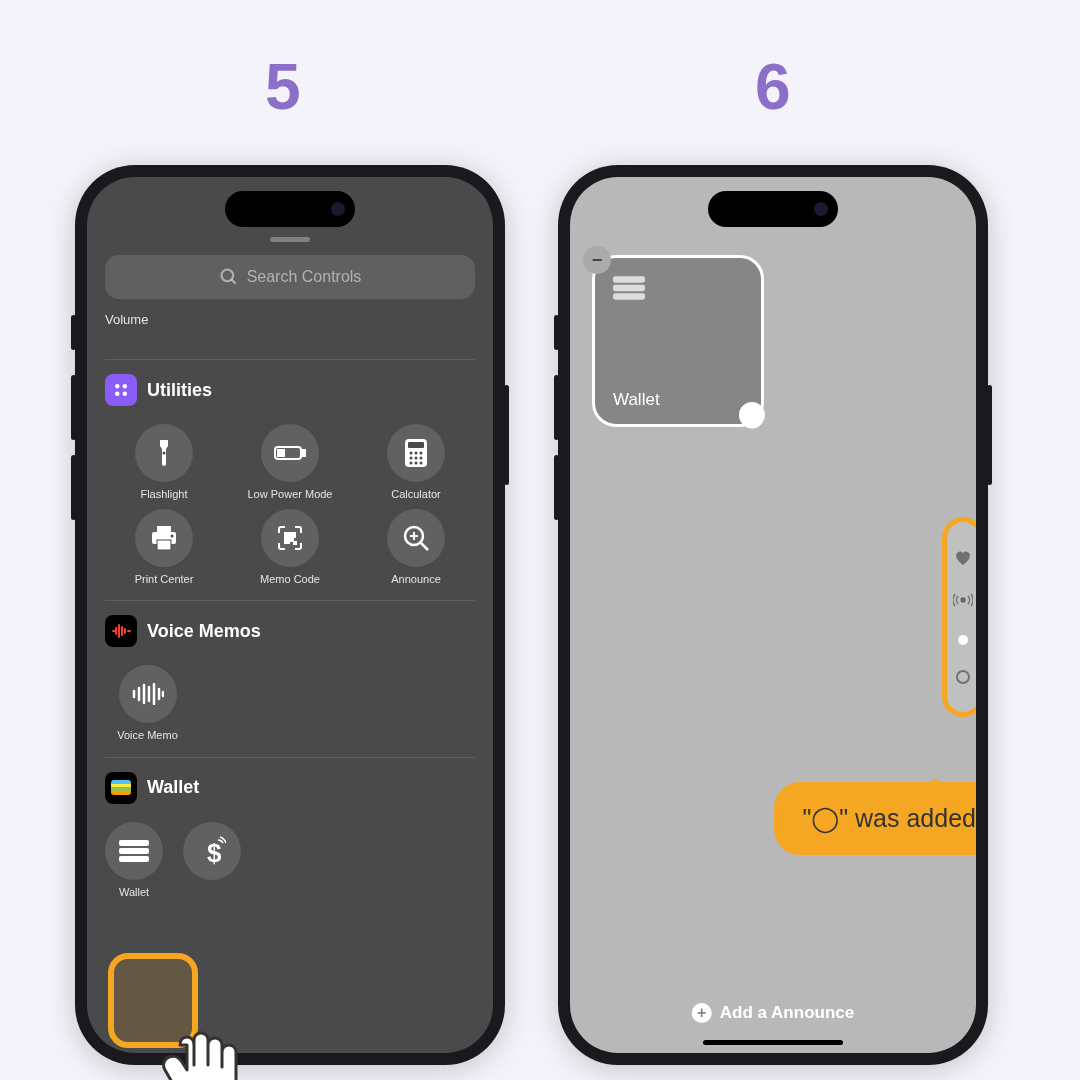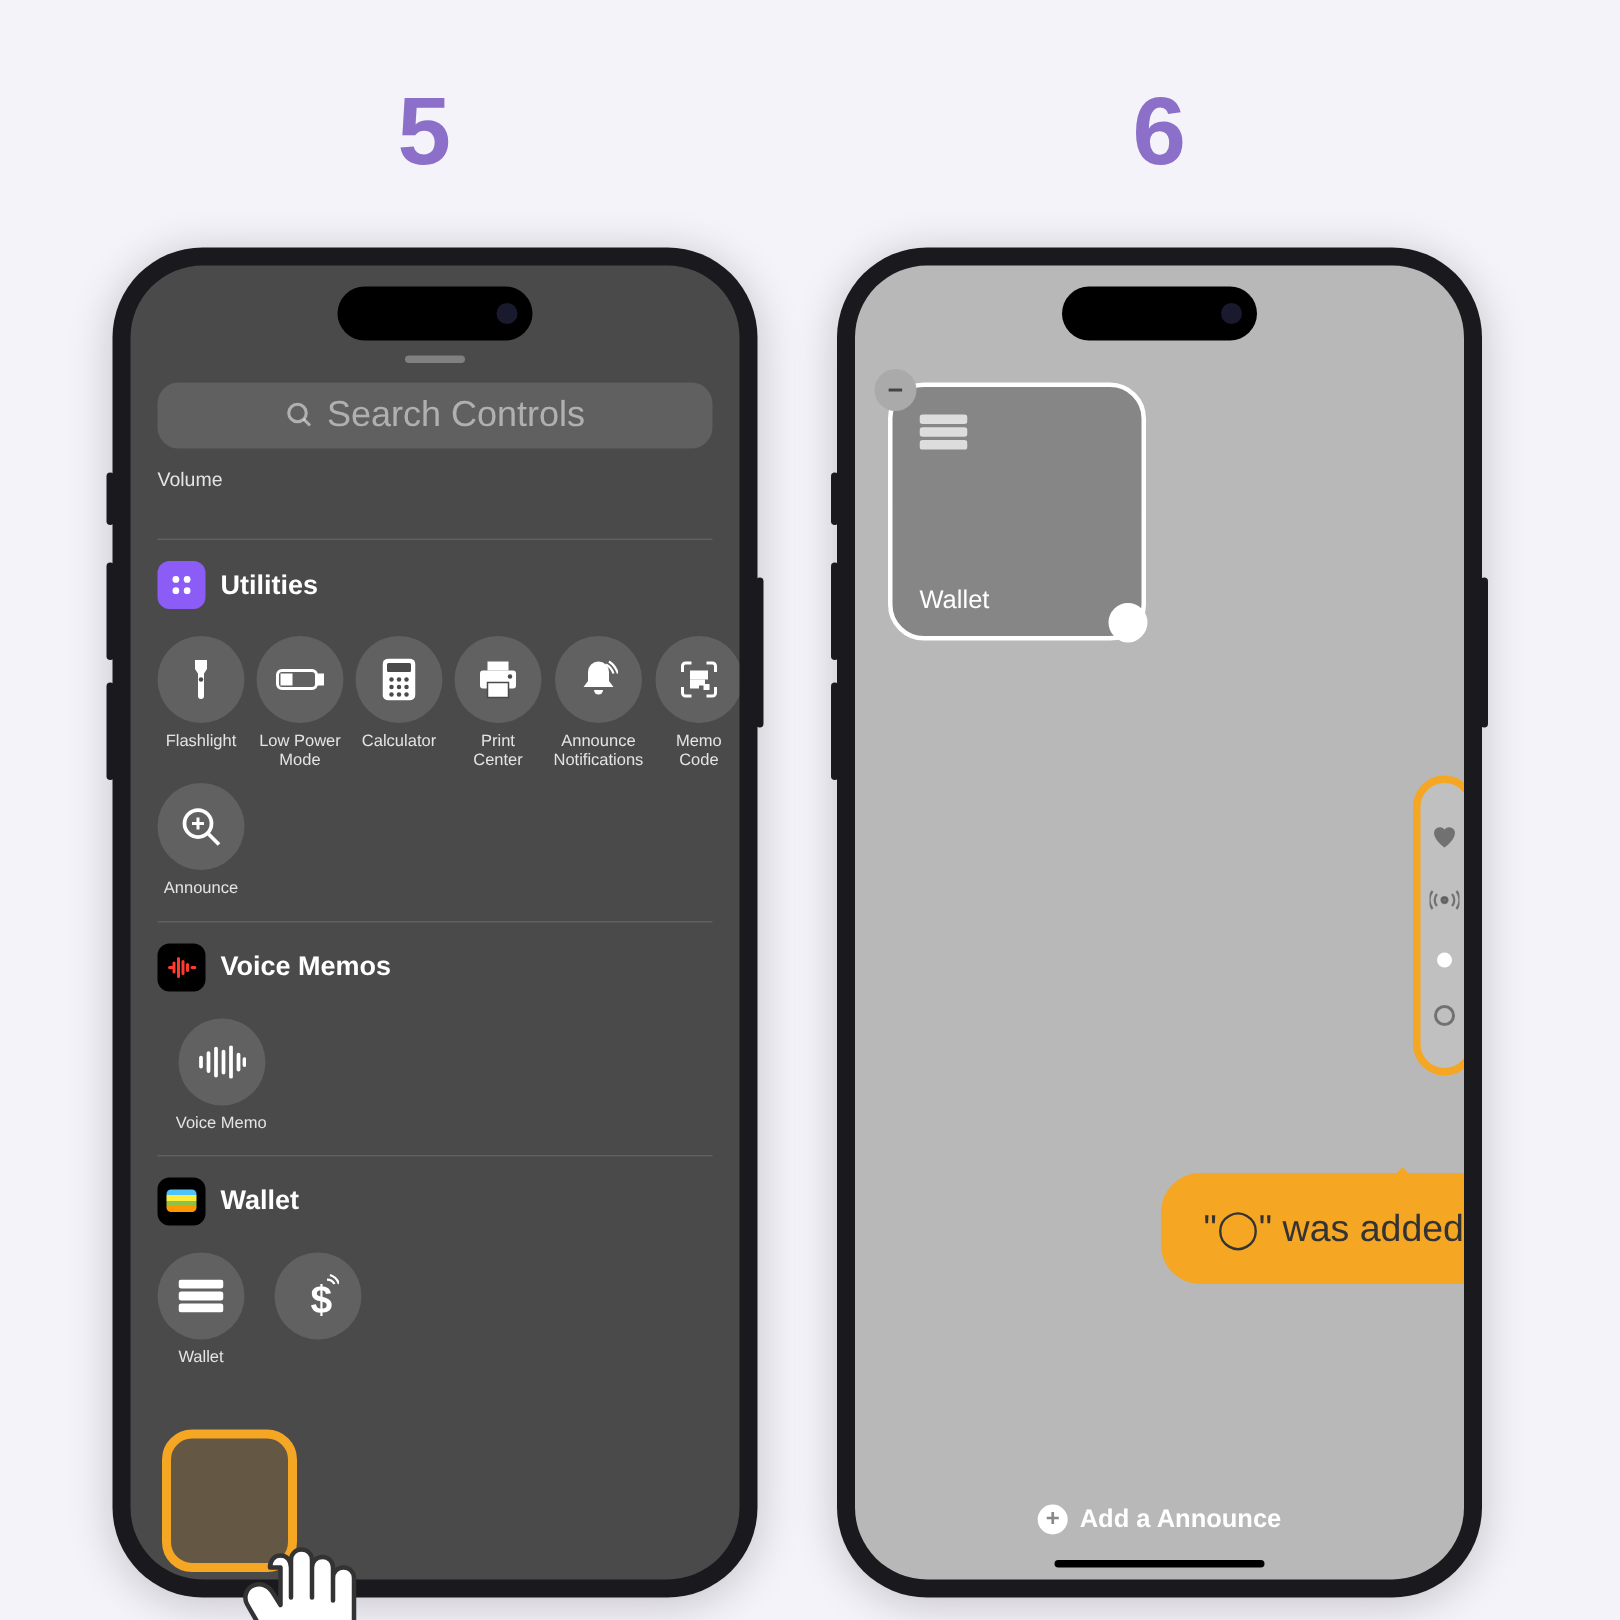--- a/index.html
+++ b/index.html
@@ -90,21 +90,21 @@
       top: 78px;
       left: 18px;
       right: 18px;
       height: 44px;
       background: rgba(255,255,255,0.12);
       border-radius: 14px;
       display: flex;
       align-items: center;
       padding: 0 16px;
       color: rgba(255,255,255,0.5);
-      font-size: 24px;
+      font-size: 16px;
       justify-content: center;
       gap: 8px;
     }
     
     .content-area {
       position: absolute;
       top: 135px;
       left: 18px;
       right: 18px;
       bottom: 10px;
@@ -139,21 +139,21 @@
     }
     .purple-bg { background: #8b5cf6; }
     .red-bg { background: #000; }
     .section-title {
       font-size: 18px;
       font-weight: 600;
     }
     
     .util-grid {
       display: grid;
-      grid-template-columns: repeat(6, 1fr);
+      grid-template-columns: repeat(3, 1fr);
       gap: 8px;
       margin-bottom: 10px;
     }
     .util-item {
       display: flex;
       flex-direction: column;
       align-items: center;
       gap: 6px;
     }
     .util-circle {
@@ -426,30 +426,20 @@
         <div class="util-item">
           <div class="util-circle">
               <svg width="28" height="26" viewBox="0 0 28 26" fill="#fff">
                 <rect x="7" y="1" width="14" height="6"></rect>
                 <rect x="2" y="7" width="24" height="12" rx="2"></rect>
                 <rect x="7" y="15" width="14" height="10" fill="#fff" stroke="#4a4a4a" stroke-width="1"></rect>
                 <circle cx="22" cy="11" r="1.5" fill="#4a4a4a"></circle>
               </svg>
             </div>
           <span class="util-label">Print Center</span>
-        </div>
-        <div class="util-item">
-          <div class="util-circle">
-              <svg width="26" height="28" viewBox="0 0 26 28" fill="#fff">
-                <path d="M13 2a7 7 0 00-7 7v6l-3 4h20l-3-4V9a7 7 0 00-7-7z"></path>
-                <path d="M10 21a3 3 0 006 0"></path>
-                <path d="M18 4c2 1 4 3 5 6M20 2c3 2 5 5 6 8" stroke="#fff" stroke-width="1.5" fill="none"></path>
-              </svg>
-            </div>
-          <span class="util-label">Announce Notifications</span>
         </div>
         <div class="util-item">
           <div class="util-circle">
               <svg width="26" height="26" viewBox="0 0 26 26" fill="none" stroke="#fff" stroke-width="2">
                 <path d="M2 8V4a2 2 0 012-2h4M18 2h4a2 2 0 012 2v4M24 18v4a2 2 0 01-2 2h-4M8 24H4a2 2 0 01-2-2v-4"></path>
                 <rect x="8" y="8" width="4" height="4" fill="#fff"></rect>
                 <rect x="14" y="8" width="4" height="4" fill="#fff"></rect>
                 <rect x="8" y="14" width="4" height="4" fill="#fff"></rect>
                 <rect x="14" y="14" width="2" height="2" fill="#fff"></rect>
                 <rect x="17" y="17" width="2" height="2" fill="#fff"></rect>

